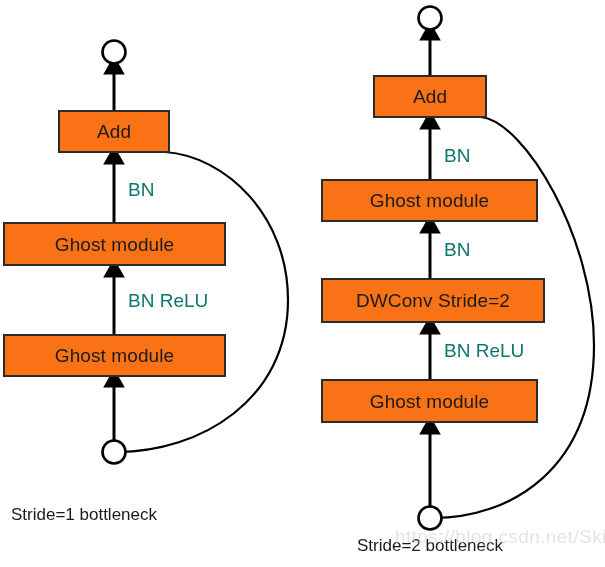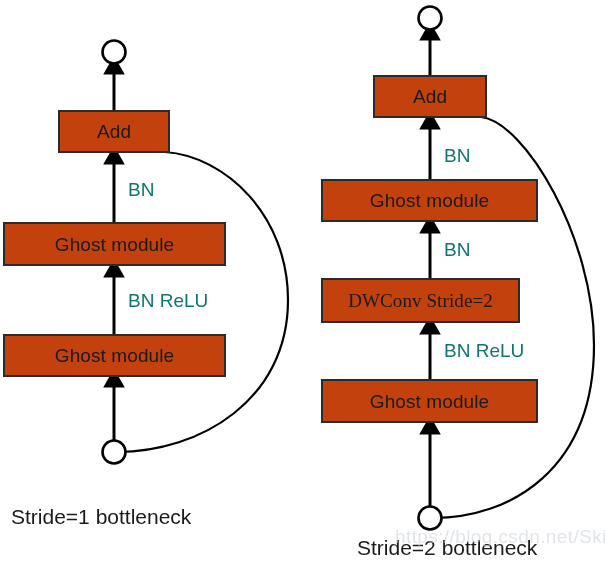--- a/index.html
+++ b/index.html
@@ -5,37 +5,37 @@
 <style>
   html,body{margin:0;padding:0;background:#ffffff;}
   body{
     font-family:"Liberation Sans", sans-serif;
     width:605px;height:567px;overflow:hidden;position:relative;
   }
   #canvas{position:relative;width:605px;height:567px;background:#fff;}
   svg.layer{position:absolute;left:0;top:0;width:605px;height:567px;}
   .node-box{
     position:absolute;
-    background:#c2410c;
+    background:#f97316;
     border:2px solid #2b2b2b;
     box-sizing:border-box;
     display:flex;align-items:center;justify-content:center;
     font-size:19px;color:#1b1b1b;
     letter-spacing:0.1px;
     line-height:1;
     white-space:nowrap;
   }
   .edge-label{
     position:absolute;
     font-size:19px;color:#0f766e;
     white-space:nowrap;line-height:1;
   }
   .caption{
     position:absolute;
-    font-size:21px;color:#1b1b1b;
+    font-size:17px;color:#1b1b1b;
     white-space:nowrap;line-height:1;
   }
   .watermark{
     position:absolute;
     font-size:19px;
     color:#c9cfd6;
     opacity:.55;
     white-space:nowrap;
     line-height:1;
     pointer-events:none;
@@ -92,21 +92,21 @@
   <div class="edge-label" style="left:128px;top:180px;">BN</div>
 
   <div class="edge-label" style="left:128px;top:291px;">BN ReLU</div>
 
   <div class="caption" style="left:11px;top:506px;">Stride=1 bottleneck</div>
 
   <div class="node-box" style="left:373px;top:75px;width:114px;height:43px;">Add</div>
 
   <div class="node-box" style="left:321px;top:179px;width:217px;height:43px;">Ghost module</div>
 
-  <div class="node-box" style="left:321px;top:278px;width:199px;height:45px;font-family:Liberation Serif, serif;">DWConv Stride=2</div>
+  <div class="node-box" style="left:321px;top:278px;width:224px;height:45px;">DWConv Stride=2</div>
 
   <div class="node-box" style="left:321px;top:379px;width:217px;height:44px;">Ghost module</div>
 
   <div class="edge-label" style="left:444px;top:146px;">BN</div>
 
   <div class="edge-label" style="left:444px;top:240px;">BN</div>
 
   <div class="edge-label" style="left:444px;top:341px;">BN ReLU</div>
 
   <div class="caption" style="left:357px;top:537px;">Stride=2 bottleneck</div>

